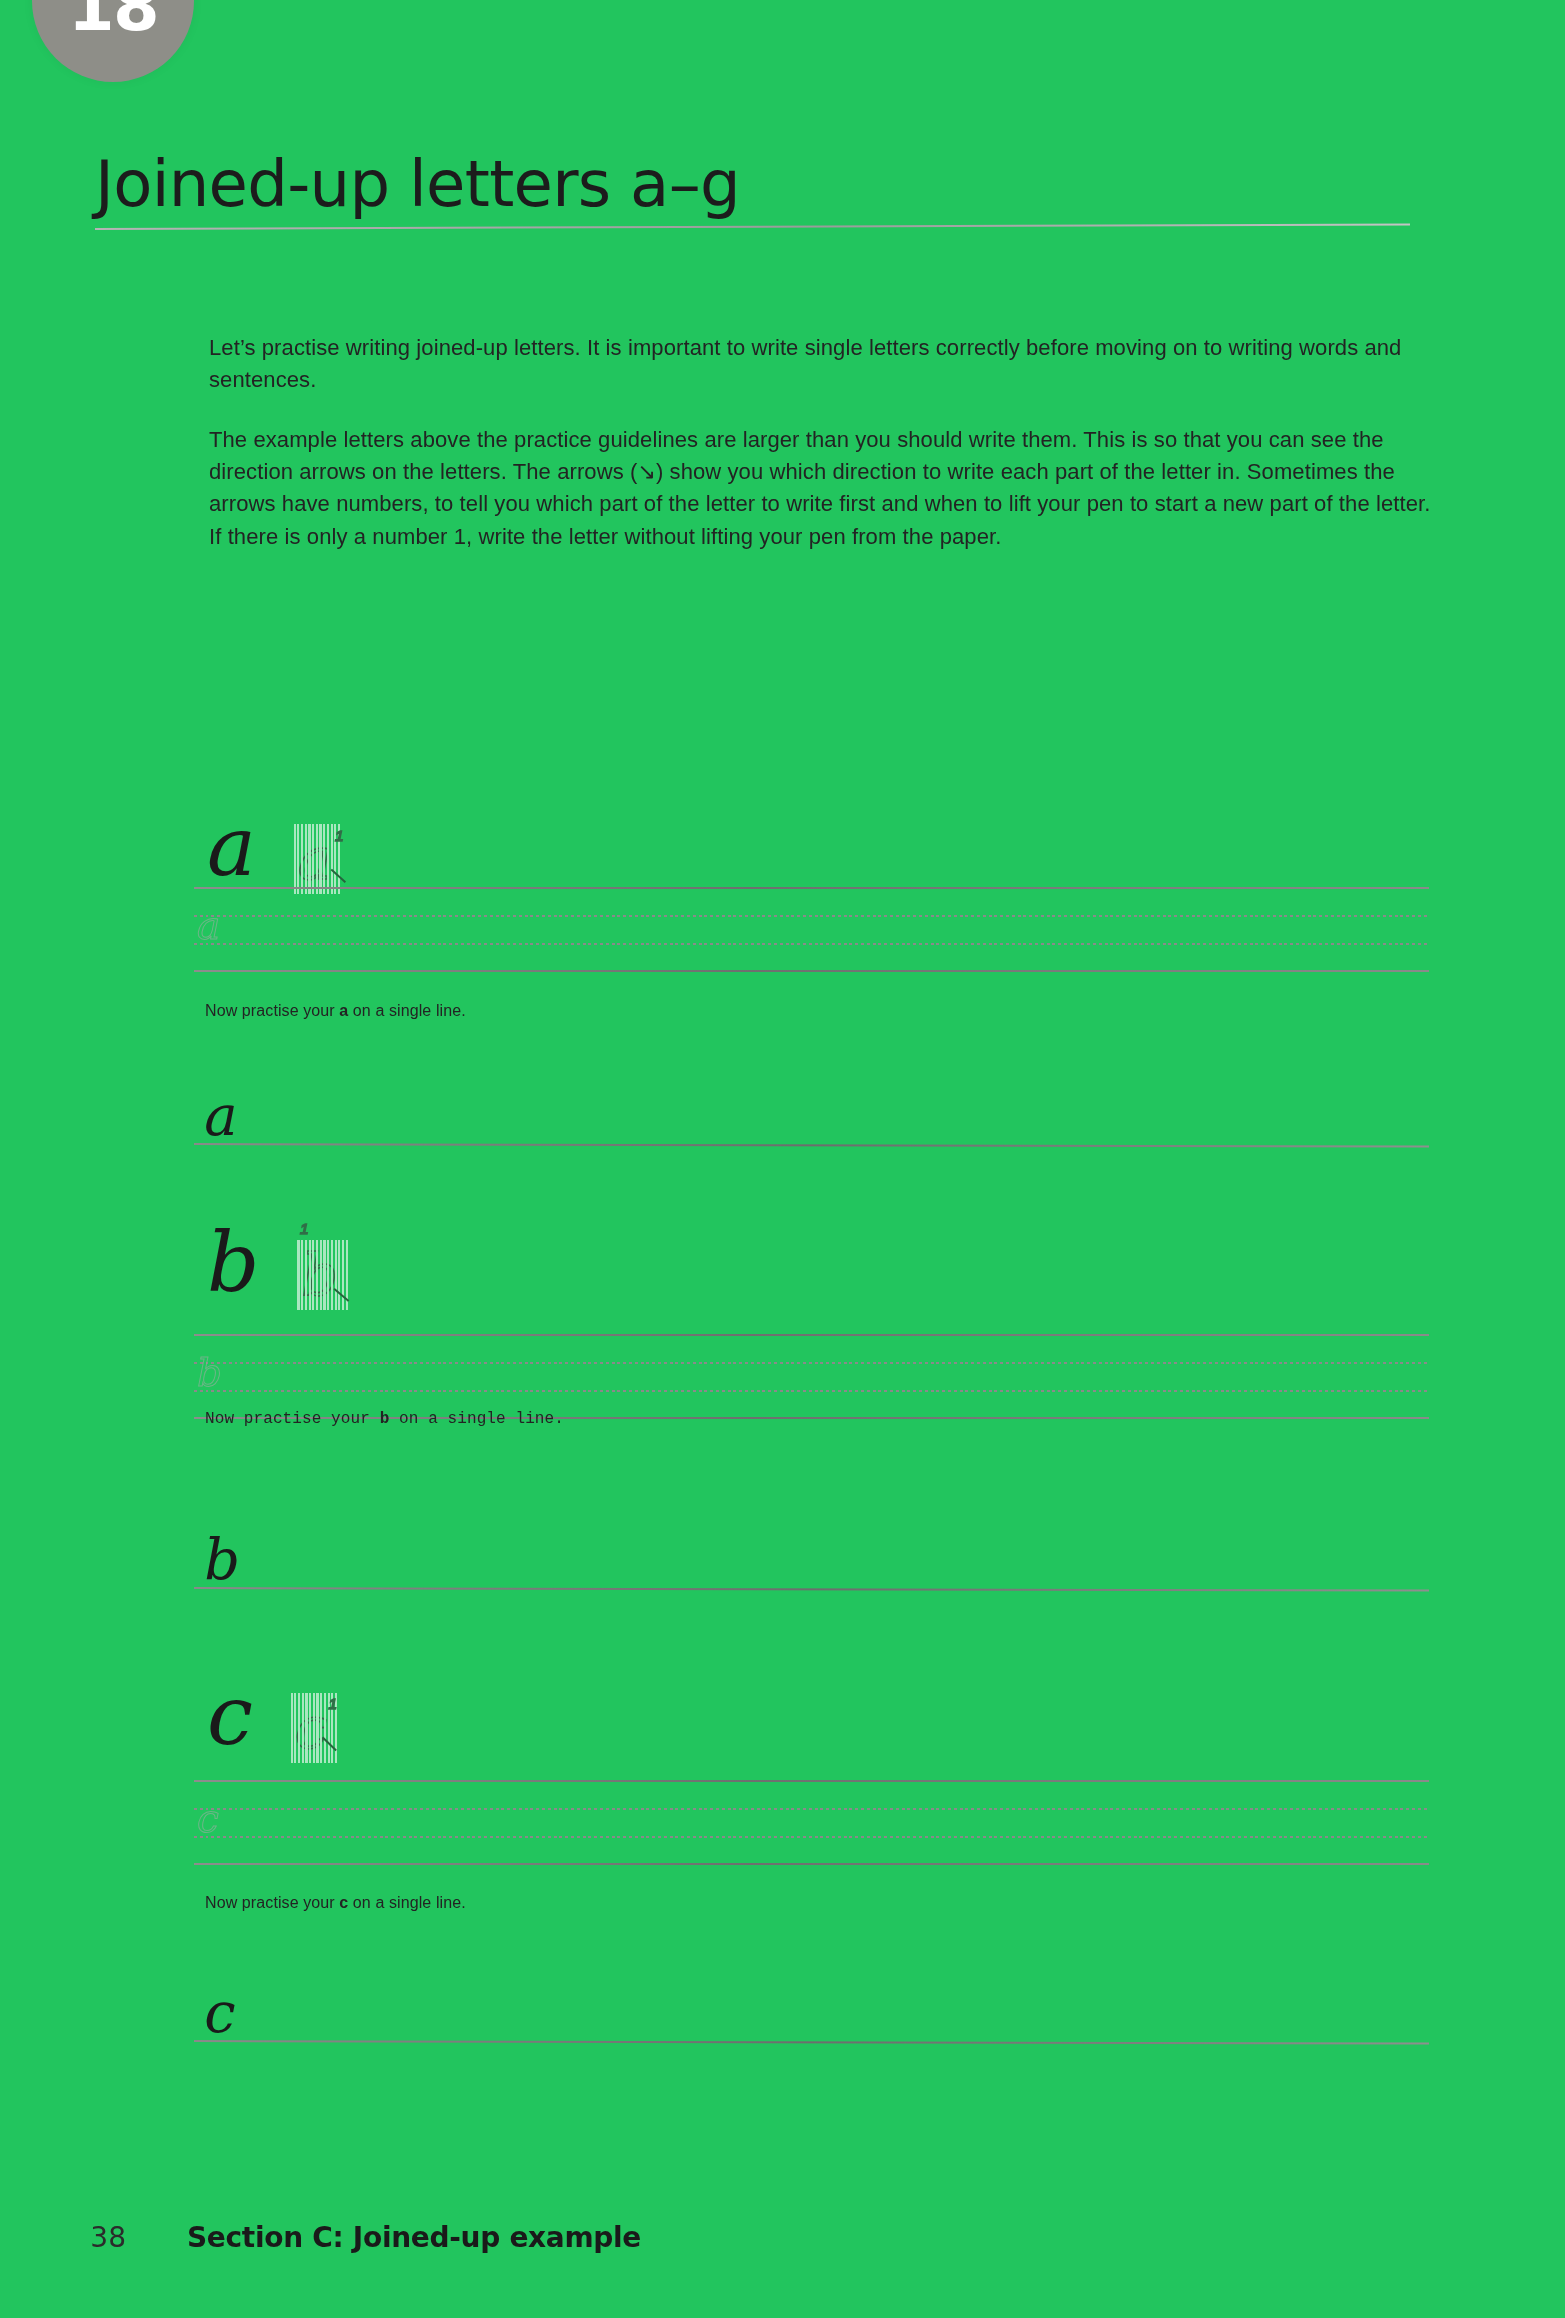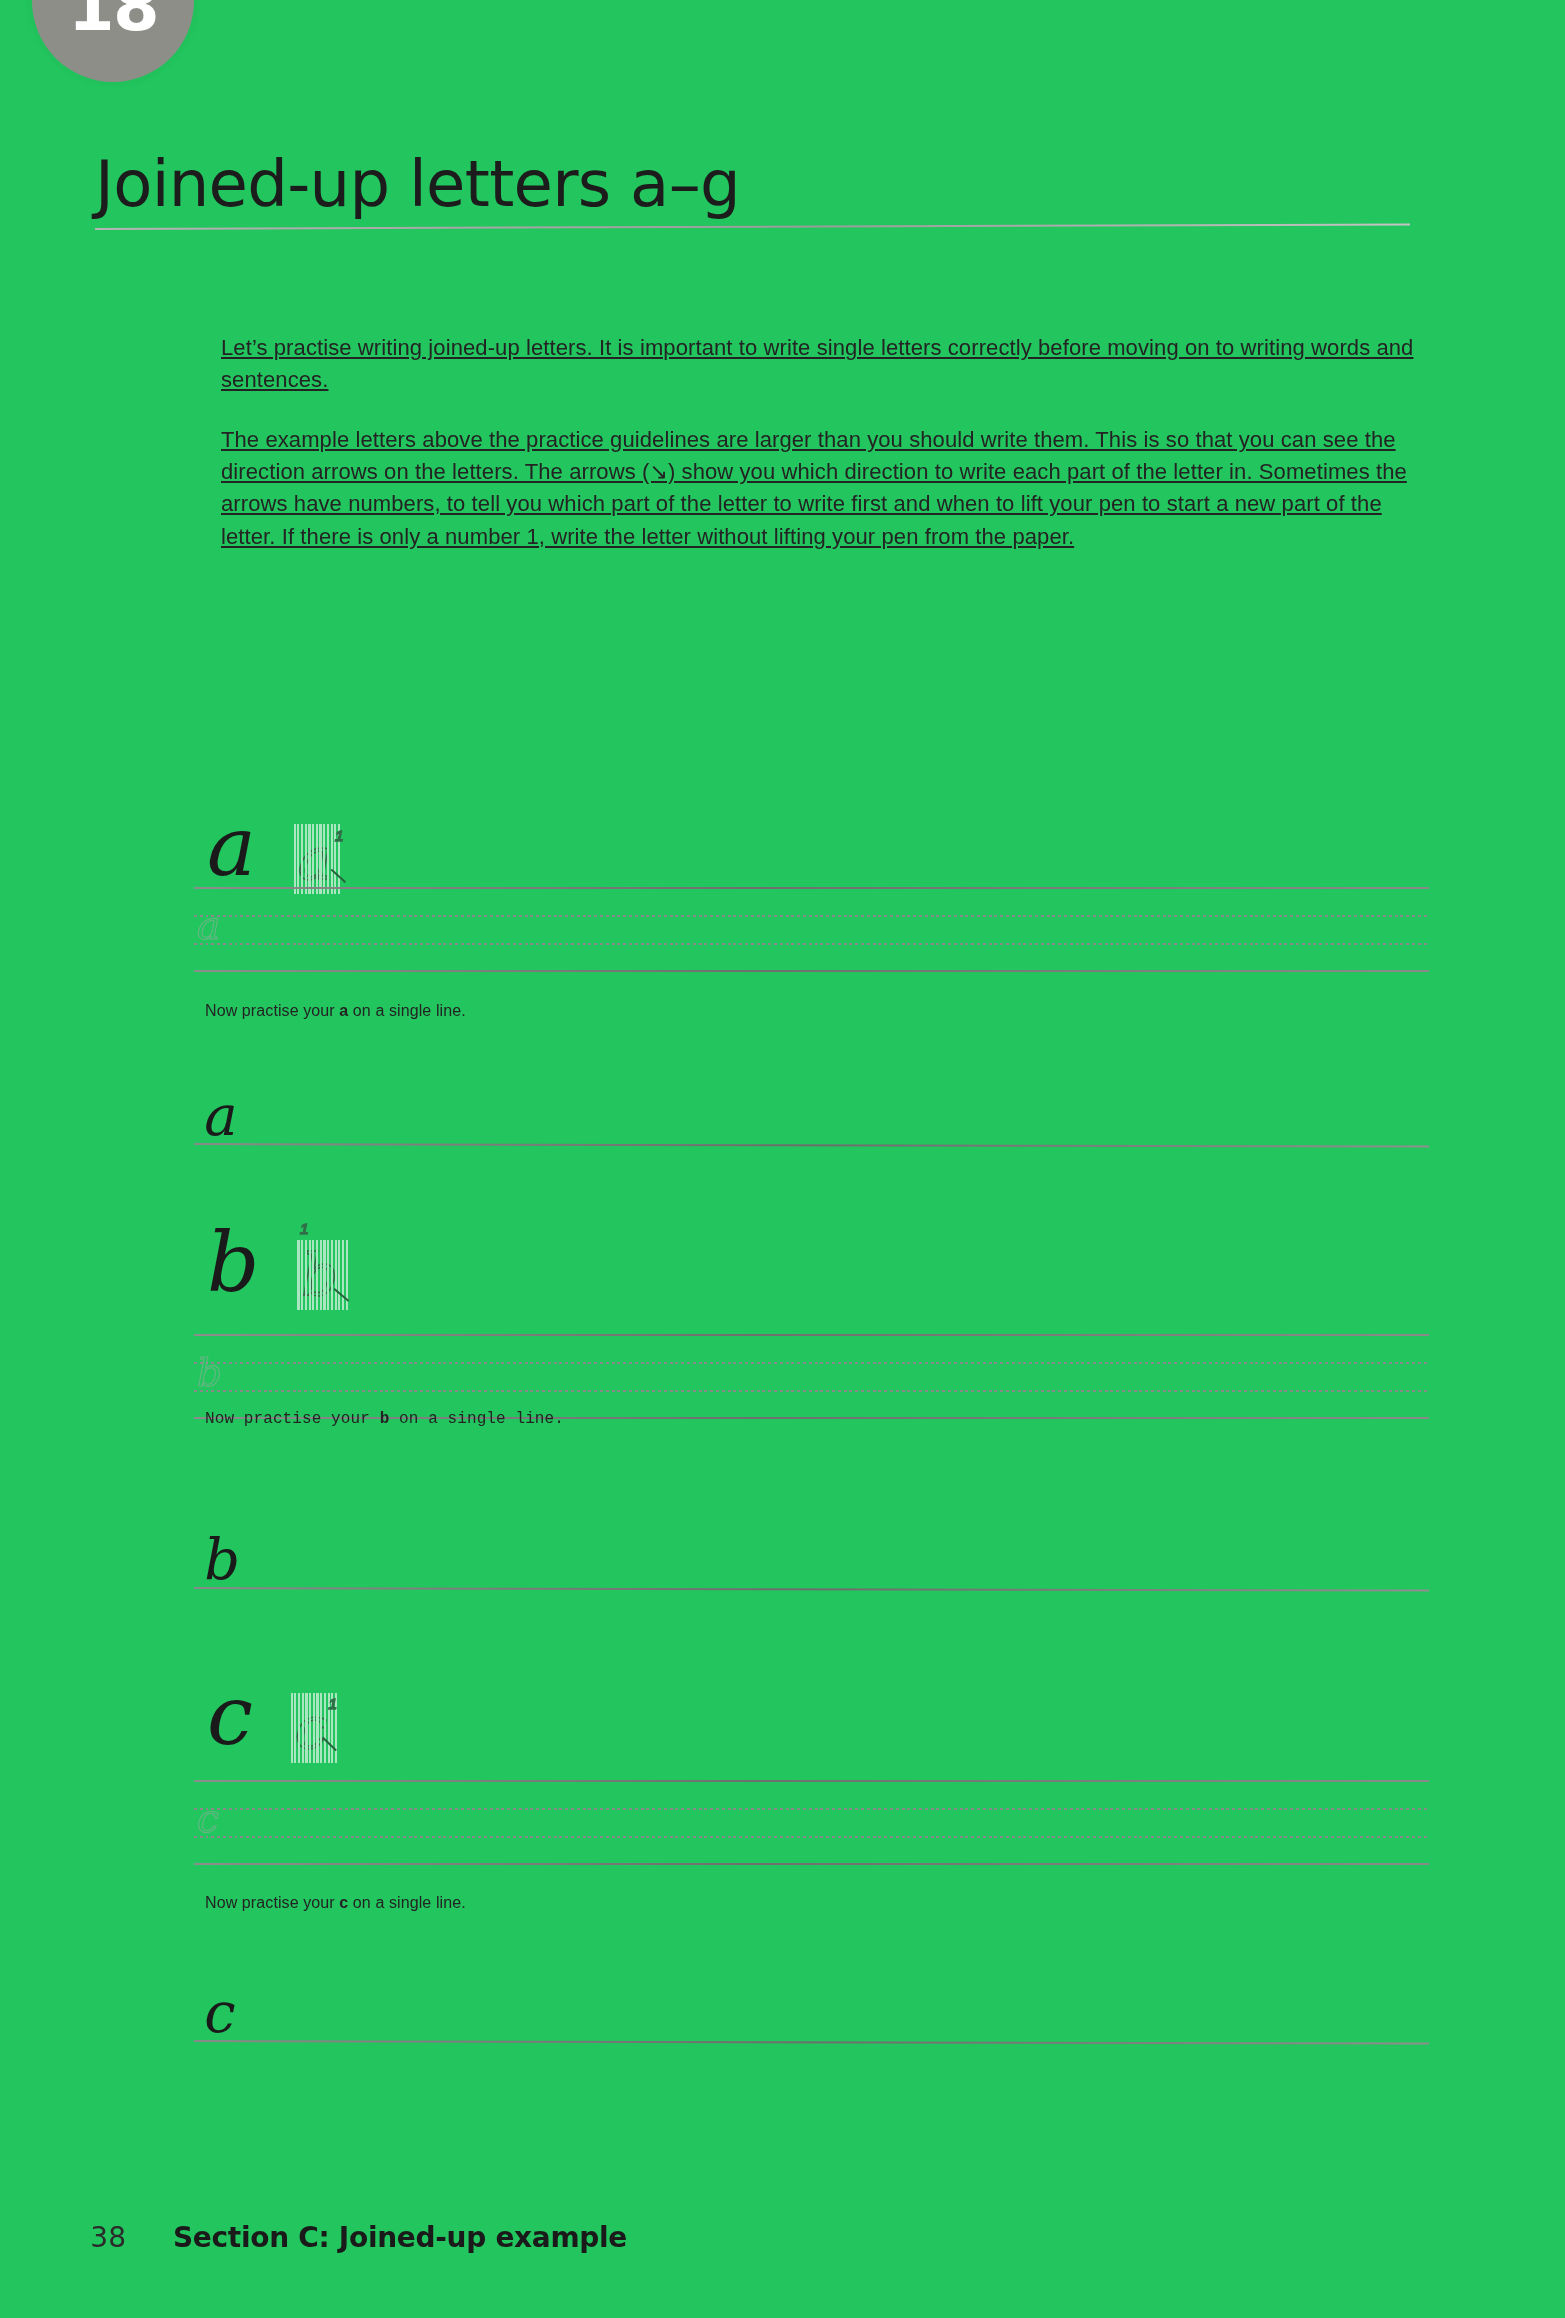--- a/index.html
+++ b/index.html
@@ -72,23 +72,22 @@
   .body {
     position: absolute;
     left: 205px;
     top: 332px;
     width: 1235px;
   }
   .para {
     font-size: 22px;
     line-height: 1.47;
     color: #232323;
-    margin: 0 0 27px 16px;
+    margin: 0 0 27px 4px;
     letter-spacing: 0.1px;
-    text-decoration: underline;
   }
   .para.tight { margin-bottom: 24px; }
   .para b { font-weight: bold; }
 
   
   .letter-block { position: absolute; left: 0; width: 1565px; }
 
   .exemplars {
     position: absolute;
     left: 207px;
@@ -216,20 +215,21 @@
   }
 
   
   .footer {
     position: absolute;
     left: 0;
     top: 2221px;
     width: 1565px;
     display: flex;
     align-items: flex-start;
+    gap: 14px;
   }
   .footer-page {
     width: 126px;
     text-align: right;
     font-size: 28px;
     color: #2b2b2b;
     font-family: "DejaVu Sans", sans-serif;
   }
   .footer-section {
     margin-left: 47px;

